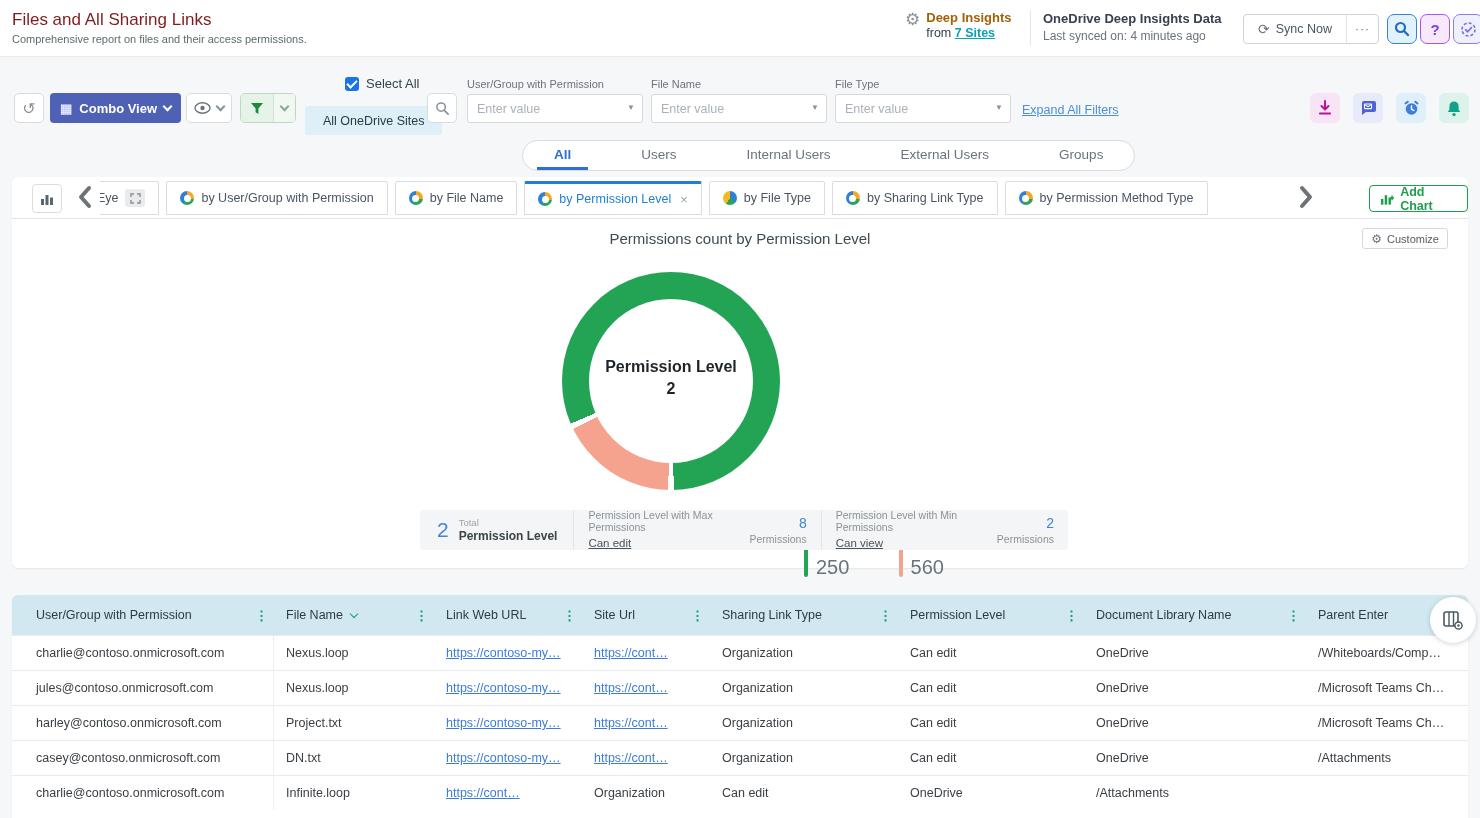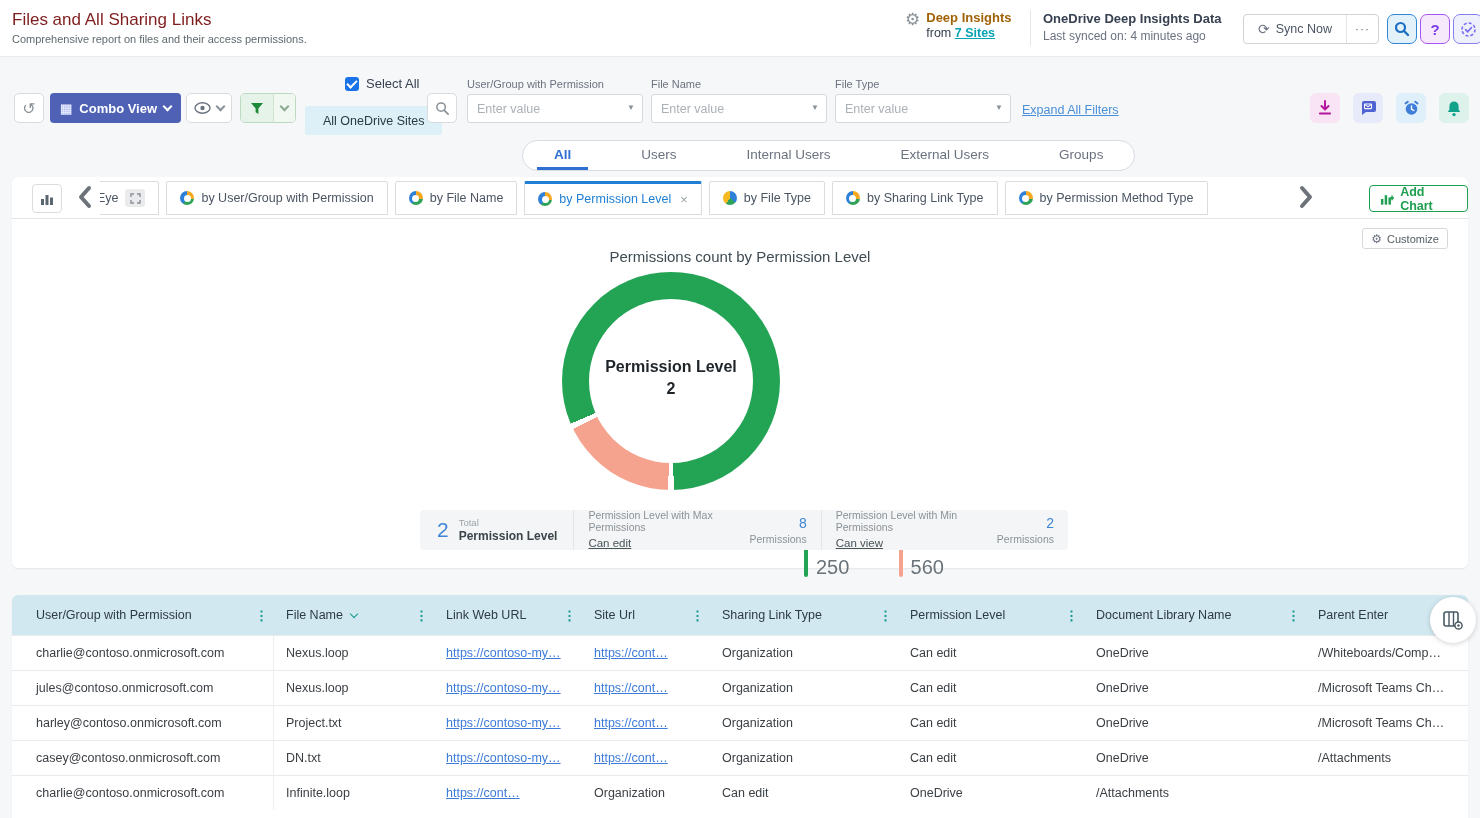--- a/index.html
+++ b/index.html
@@ -109,21 +109,21 @@
   .expand-ico { width:20px; height:18px; background:#e9ebed; border-radius:3px;
     display:flex; align-items:center; justify-content:center; }
   .addchart-btn { position:absolute; left:1357px; top:8px; height:27px; padding:0 10px;
     border:1.5px solid #1e9e4f; border-radius:4px; background:#fff; display:flex;
     align-items:center; gap:6px; color:#1e9e4f; font-size:12.5px; font-weight:700; cursor:pointer; }
   .customize-btn { position:absolute; right:20px; top:51px; height:21px; padding:0 8px;
     border:1px solid #d6d9dc; border-radius:3px; background:#fff; display:flex;
     align-items:center; gap:5px; font-size:11px; color:#555c61; cursor:pointer; }
   .customize-gear { font-size:12px; color:#6b7280; }
   .chart-title { position:absolute; left:0; top:53px; width:100%; text-align:center;
-    font-size:15px; color:#3f4b52; font-weight:500;margin-top:18px; }
+    font-size:15px; color:#3f4b52; font-weight:500; }
 
   .donut-wrap { position:absolute; left:538px; top:95px; width:242px; height:242px; }
   .donut { position:absolute; left:12px; top:0; width:218px; height:218px; border-radius:50%;
     background:conic-gradient(from 180deg,
       #ffffff 0deg 1.5deg, #f5a28e 1.5deg 64deg, #ffffff 64deg 67deg,
       #23a455 67deg 358.5deg, #ffffff 358.5deg 360deg); cursor:pointer; }
   .donut::after { content:""; position:absolute; left:27px; top:27px; width:164px; height:164px;
     border-radius:50%; background:#fff; }
   .donut-center { position:absolute; left:0; top:86px; width:242px; text-align:center; z-index:2; }
   .donut-center-label { font-size:16px; font-weight:700; color:#1f2428; }

